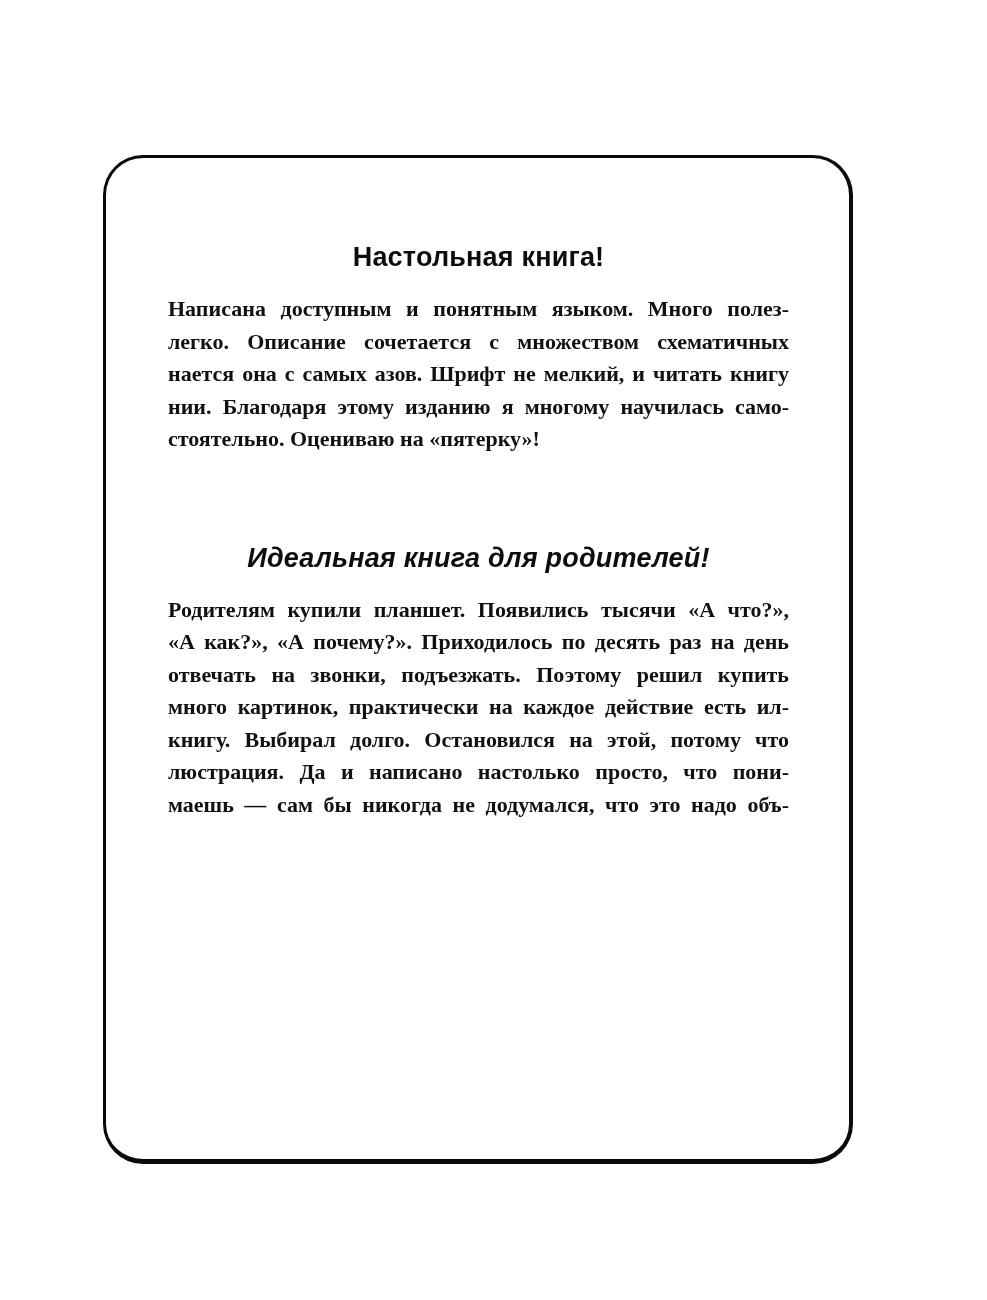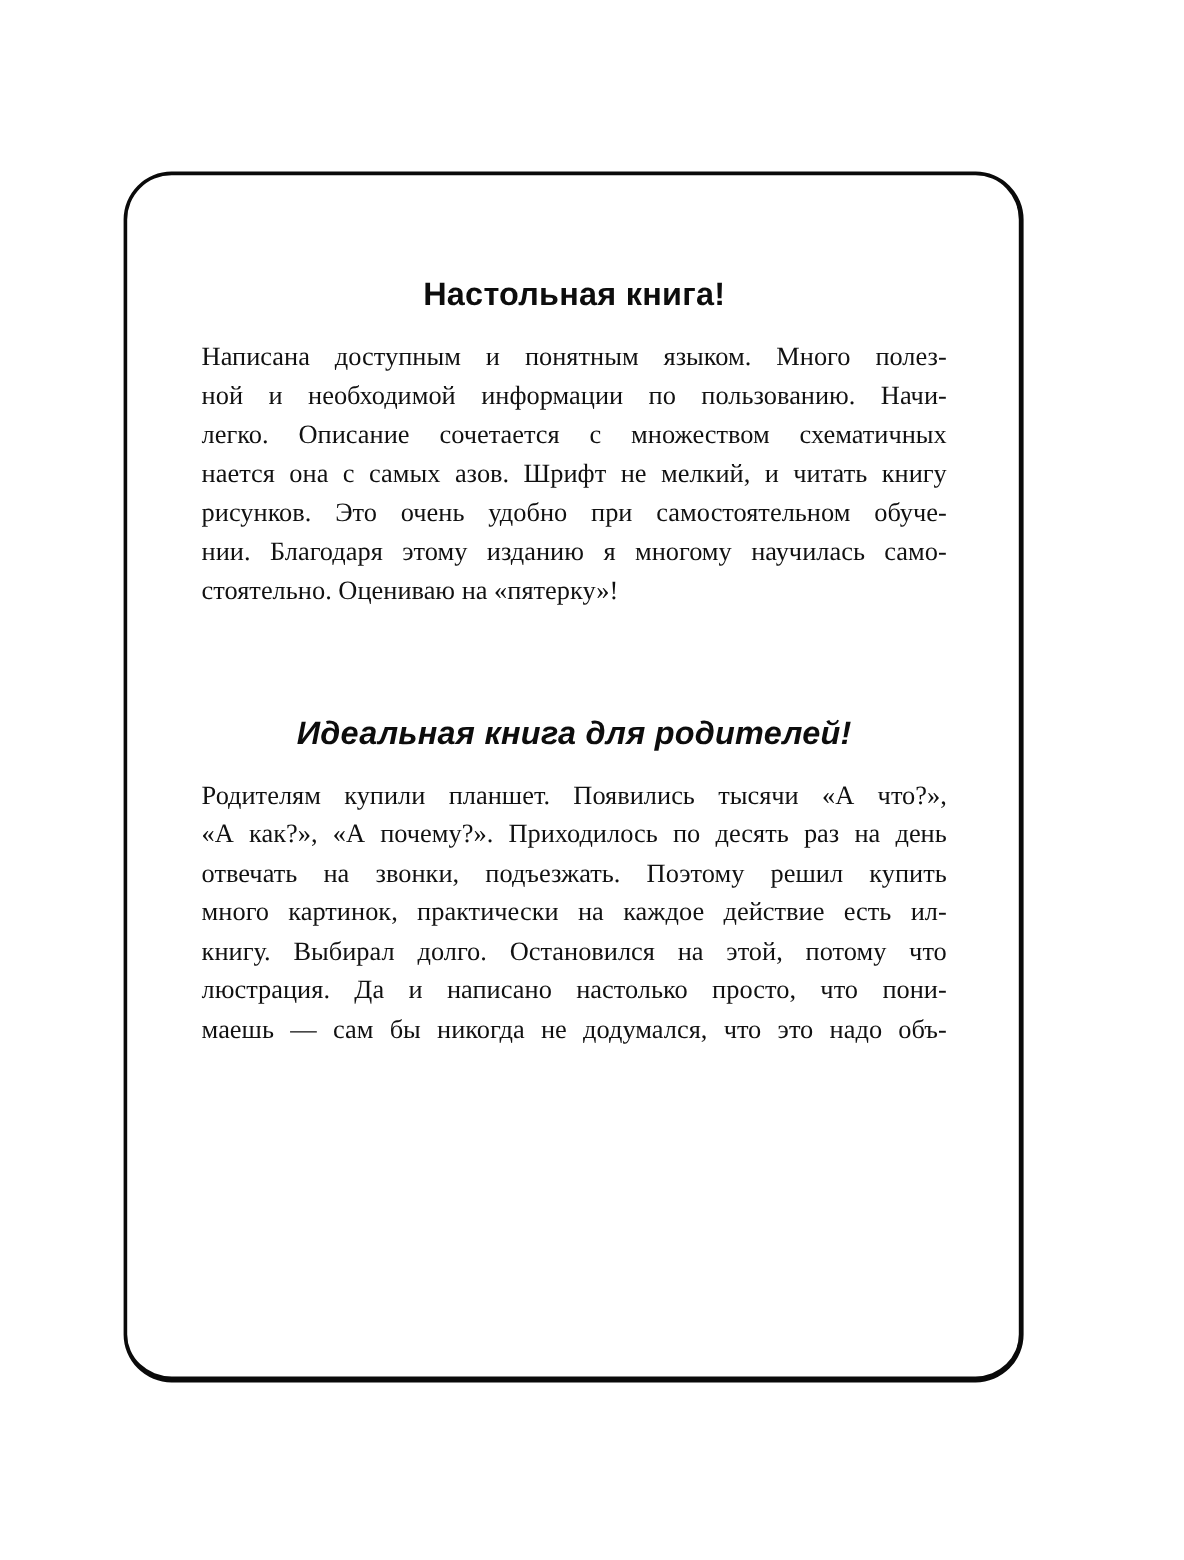--- a/index.html
+++ b/index.html
@@ -9,21 +9,21 @@
   }
   body {
     width: 987px;
     height: 1300px;
     position: relative;
     overflow: hidden;
   }
   .page-frame {
     position: absolute;
     left: 103px;
-    top: 143px;
+    top: 155px;
     width: 750px;
     height: 1009px;
     box-sizing: border-box;
     border: 3px solid #0a0a0a;
     border-right-width: 4px;
     border-bottom-width: 5px;
     border-radius: 40px;
     background: #ffffff;
   }
   .content {
@@ -52,40 +52,39 @@
     font-size: 22px;
     line-height: 32.5px;
     color: #111111;
   }
   .jline {
     text-align: justify;
     text-align-last: justify;
     height: 32.5px;
     overflow: hidden;
     white-space: normal;
+    font-weight: bold;
   }
   .jline.last-line {
     text-align: center;
     text-align-last: left;
   }
 </style>
 </head>
 <body>
 
 <div class="page-frame">
   <div class="content">
 
     <section class="review-section-1">
       <h2 class="review-title">Настольная книга!</h2>
       <div class="review-body">
         <div class="jline">Написана доступным и понятным языком. Много полез-</div>
-        <div class="jline">ной и необходимой информации по пользованию. Начи-</div>
         <div class="jline">легко. Описание сочетается с множеством схематичных</div>
         <div class="jline">нается она с самых азов. Шрифт не мелкий, и читать книгу</div>
-        <div class="jline">рисунков. Это очень удобно при самостоятельном обуче-</div>
         <div class="jline">нии. Благодаря этому изданию я многому научилась само-</div>
         <div class="jline last-line">стоятельно. Оцениваю на «пятерку»!</div>
       </div>
     </section>
 
     <section class="review-section-2">
       <h2 class="review-title">Идеальная книга для родителей!</h2>
       <div class="review-body">
         <div class="jline">Родителям купили планшет. Появились тысячи «А что?»,</div>
         <div class="jline">«А как?», «А почему?». Приходилось по десять раз на день</div>

